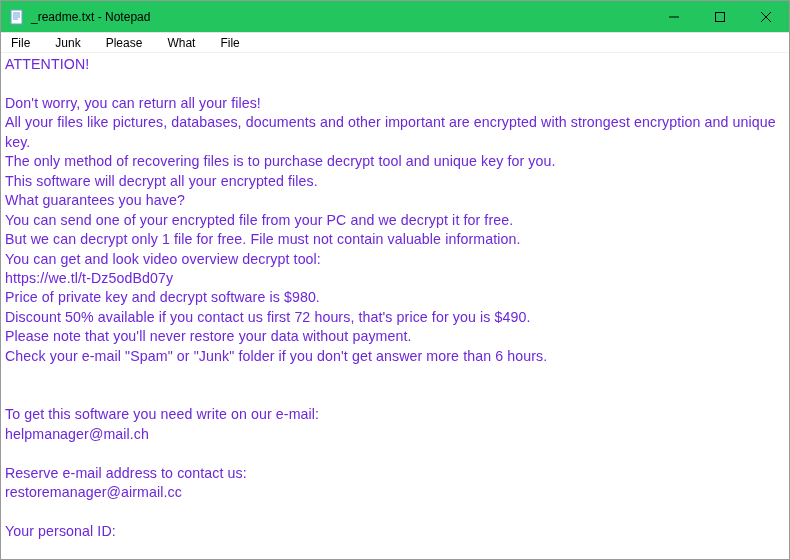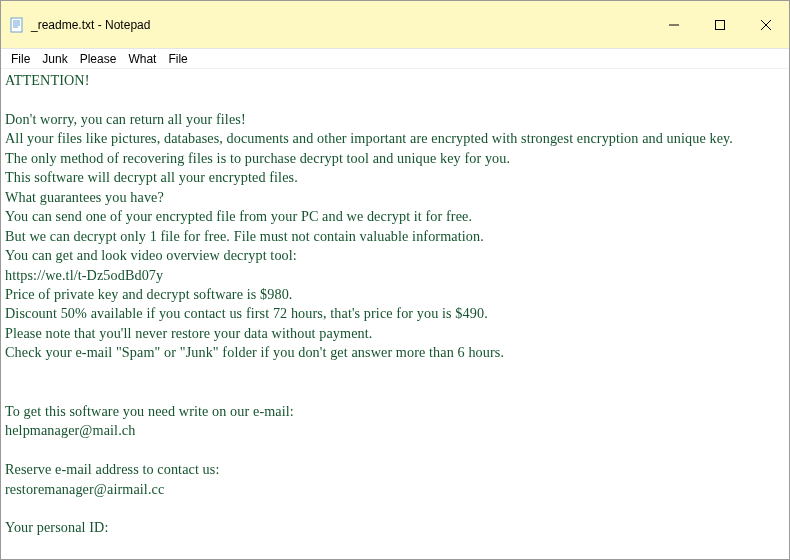--- a/index.html
+++ b/index.html
@@ -16,22 +16,22 @@
     }
     .window {
       width: 790px;
       height: 560px;
       background: #ffffff;
       border: 1px solid #999;
       display: flex;
       flex-direction: column;
     }
     .title-bar {
-      height: 48px;
-      background: #fef9c3;
+      height: 32px;
+      background: #22c55e;
       display: flex;
       align-items: center;
       border-bottom: 1px solid #e5e5e5;
     }
     .title-bar-icon {
       width: 16px;
       height: 16px;
       margin-left: 8px;
       margin-right: 6px;
       display: flex;
@@ -58,33 +58,34 @@
       color: #000;
       cursor: default;
     }
     .menu-bar {
       height: 20px;
       display: flex;
       align-items: center;
       padding-left: 4px;
       font-size: 12px;
       border-bottom: 1px solid #f0f0f0;
+      gap: 13px;
     }
     .menu-item {
       padding: 2px 6px;
       cursor: default;
       color: #000;
     }
     .content {
       flex: 1;
       padding: 2px 4px;
-      font-family: Liberation Serif, serif;
+      font-family: Liberation Sans, sans-serif;
       font-size: 14.2px;
       line-height: 1.37;
-      color: #14532d;
+      color: #6d28d9;
       white-space: pre-wrap;
       overflow: hidden;
       letter-spacing: 0.1px;
     }
   </style>
 </head>
 <body>
 
 <div class="window">
   <div class="title-bar">

